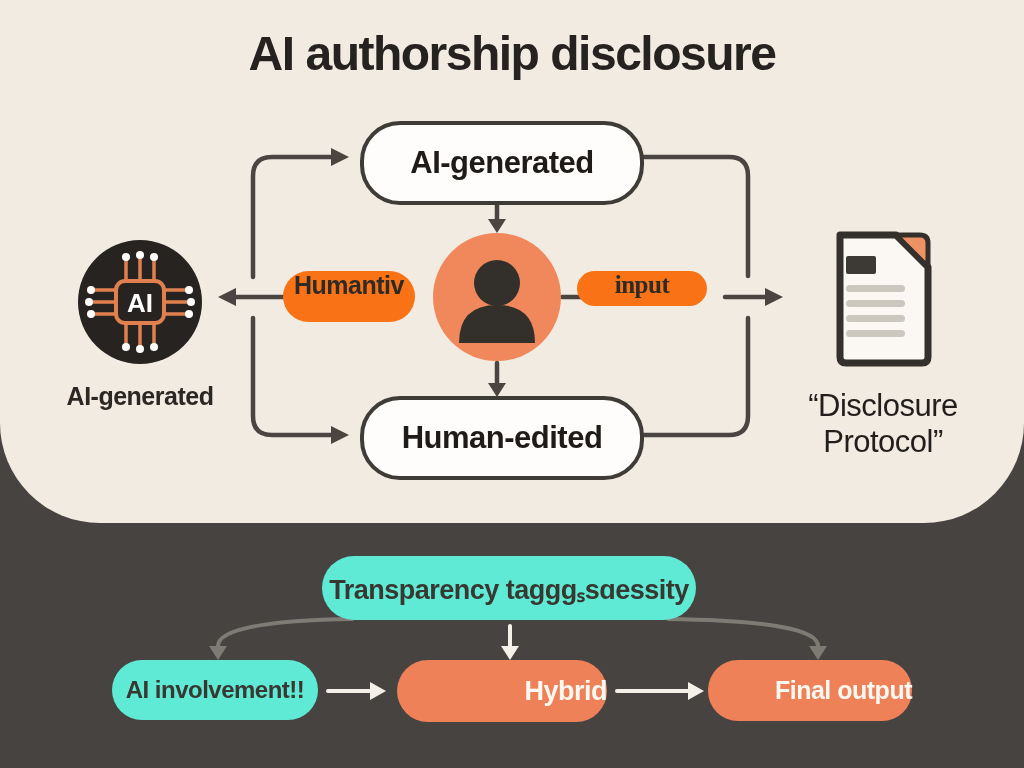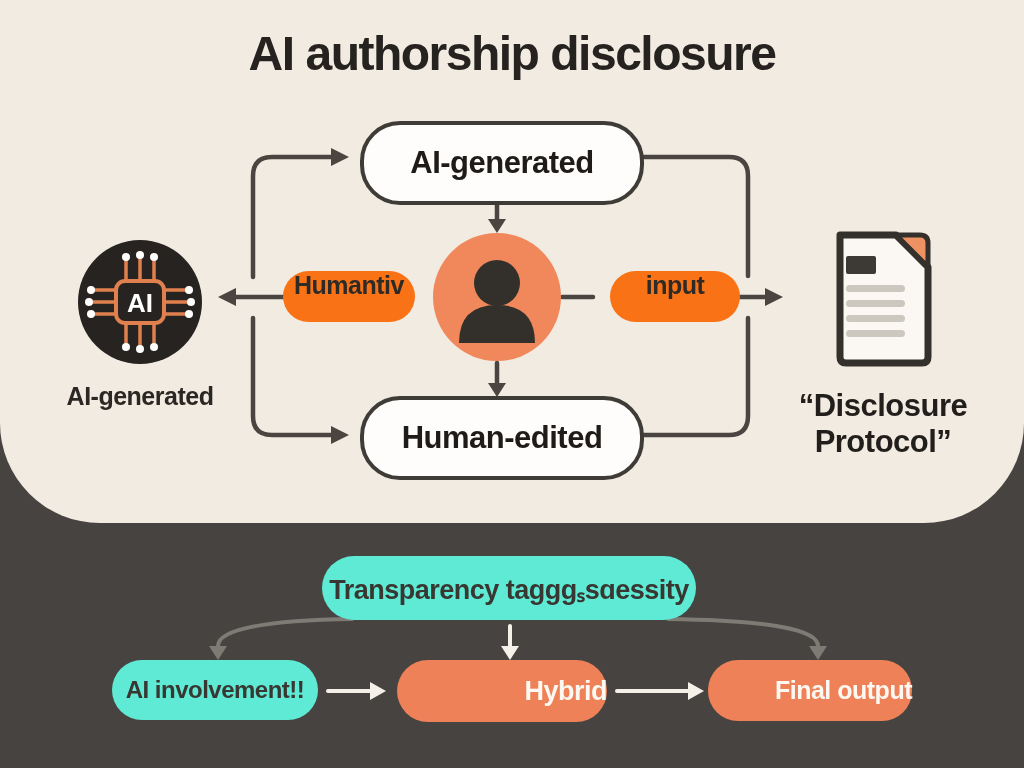--- a/index.html
+++ b/index.html
@@ -25,34 +25,34 @@
     font-weight:bold;font-size:31px;color:#1e1b18;letter-spacing:-0.5px;
   }
   #box-ai-gen{left:360px;top:121px;width:276px;height:76px;}
   #box-human-edited{left:360px;top:396px;width:276px;height:76px;}
   .gray-pill{
     position:absolute;background:#f97316;border-radius:26px;
     display:flex;justify-content:center;
     font-weight:bold;font-size:25px;color:#2e2b27;letter-spacing:-0.5px;
   }
   #pill-human{left:283px;top:271px;width:132px;height:51px;}
-  #pill-input{left:610px;top:271px;width:130px;height:51px;}
+  #pill-input{left:577px;top:271px;width:130px;height:35px;font-family:Liberation Serif, serif;}
   .person-circle{
     position:absolute;left:433px;top:233px;width:128px;height:128px;
     border-radius:50%;background:#f0885c;
   }
   .ai-icon{position:absolute;left:78px;top:240px;width:124px;height:124px;}
   .ai-caption{
     position:absolute;left:20px;top:382px;width:240px;text-align:center;
     font-weight:bold;font-size:25px;color:#2b2723;letter-spacing:-0.5px;
   }
   .doc-icon{position:absolute;left:824px;top:229px;width:112px;height:141px;}
   .doc-caption{
     position:absolute;left:761px;top:388px;width:244px;text-align:center;
-    font-weight:bold;font-size:31px;line-height:1.15;color:#211e1b;
+    font-weight:normal;font-size:31px;line-height:1.15;color:#211e1b;
     letter-spacing:-0.5px;white-space:pre-line;
   }
   .dark-pill{
     position:absolute;background:#5eead4;
     display:flex;align-items:center;justify-content:center;
     font-weight:bold;color:#393732;letter-spacing:-0.5px;
   }
   #pill-transparency{left:322px;top:556px;width:374px;height:64px;border-radius:32px;font-size:27px;}
   #pill-involvement{left:112px;top:660px;width:206px;height:60px;border-radius:30px;font-size:24px;}
   .orange-pill{

